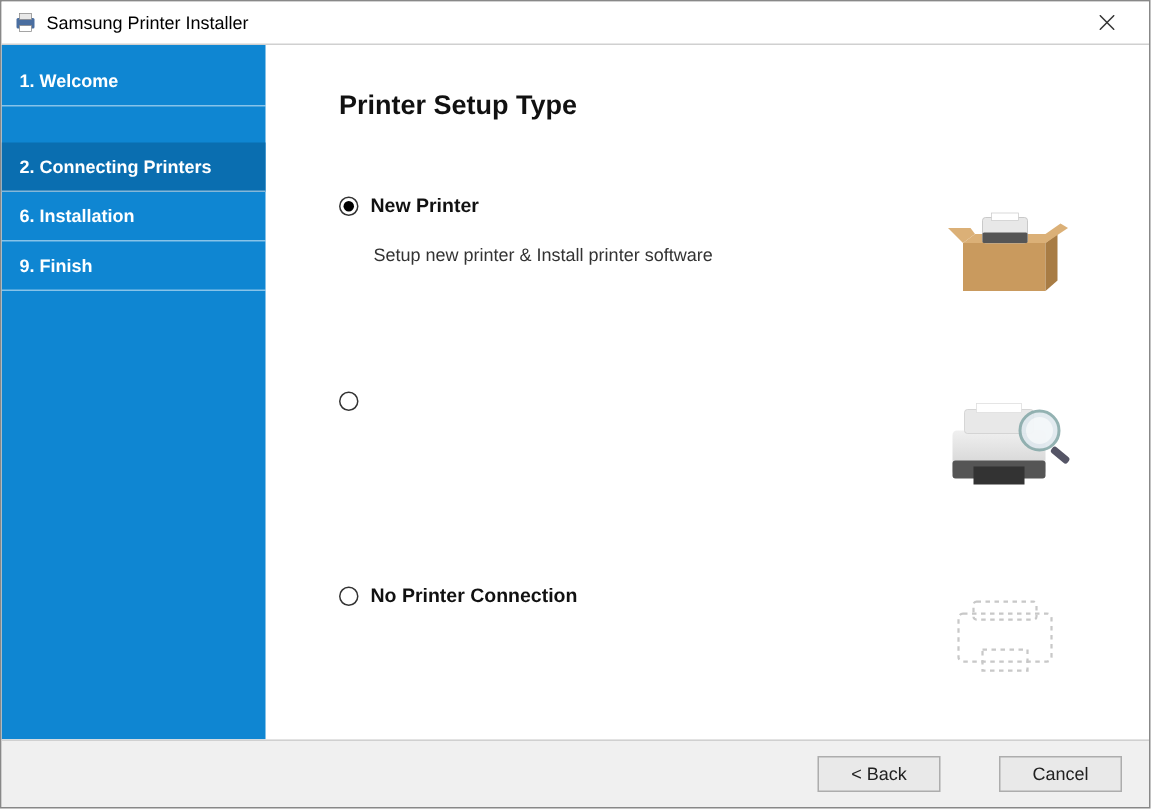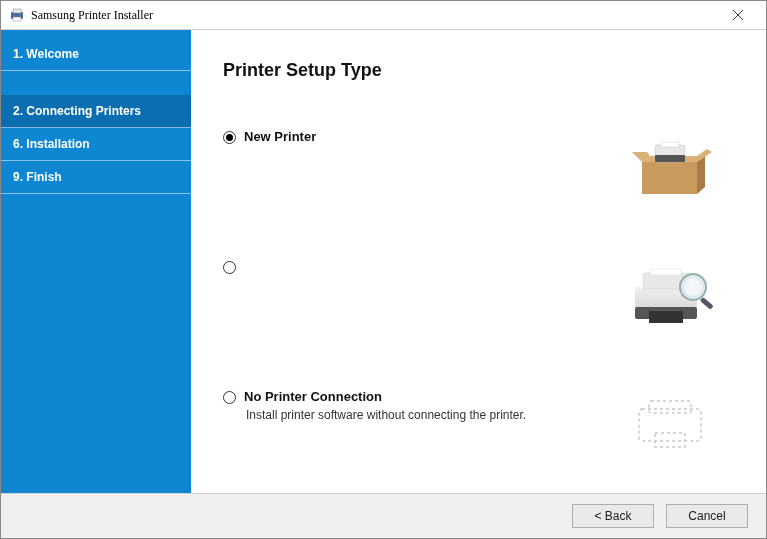--- a/index.html
+++ b/index.html
@@ -23,57 +23,56 @@
   padding: 0 8px;
 }
 .titlebar .app-icon {
   width: 16px;
   height: 16px;
   margin-right: 6px;
 }
 .titlebar .title-text {
   color: #000;
   flex: 1;
-  font-family: Liberation Serif, serif;
 }
 .titlebar .close-btn {
   width: 40px;
   height: 28px;
   display: flex;
   align-items: center;
   justify-content: center;
   font-size: 14px;
   color: #333;
   cursor: pointer;
 }
 .body-area {
   flex: 1;
   display: flex;
   overflow: hidden;
 }
 .sidebar {
-  width: 190px;
+  width: 176px;
   background: #0f86d2;
   padding-top: 8px;
 }
 .sidebar-item {
   color: #fff;
   font-size: 12px;
   font-weight: bold;
   padding: 9px 12px;
   border-bottom: 1px solid rgba(255,255,255,0.5);
   cursor: default;
 }
 .sidebar-item.active {
   background: #0a6eb0;
   margin-top: 24px;
 }
 .main {
   flex: 1;
-  padding: 30px 24px 10px 32px;
+  padding: 30px 24px 10px 49px;
   position: relative;
   overflow: hidden;
 }
 .page-title {
   font-size: 18px;
   font-weight: bold;
   color: #111;
   margin-bottom: 48px;
 }
 .options {
@@ -103,21 +102,21 @@
   background: #fff;
 }
 .radio.selected::after {
   content: "";
   position: absolute;
   top: 2px; left: 2px;
   width: 7px; height: 7px;
   background: #000;
   border-radius: 50%;
 }
-.option-text { display: flex; flex-direction: column; gap: 4px; }
+.option-text { display: flex; flex-direction: column; gap: 19px; }
 .option-title {
   font-weight: bold;
   font-size: 13px;
   color: #111;
 }
 .option-desc {
   font-size: 12px;
   color: #333;
   padding-left: 2px;
 }
@@ -144,20 +143,21 @@
   height: 24px;
   background: #e9e9e9;
   border: 1px solid #adadad;
   font-size: 12px;
   color: #222;
   cursor: pointer;
   display: inline-flex;
   align-items: center;
   justify-content: center;
   padding: 0 12px;
+  margin-left: 27px;
 }
 .btn + .btn.cancel-group { }
 
 svg { display: block; }
 </style>
 </head>
 <body>
 
 <div class="titlebar">
   <span class="app-icon">
@@ -196,20 +196,21 @@
   <div class="main">
     <div class="page-title">Printer Setup Type</div>
 
     <div class="options">
 
       <div class="option-row">
         <div class="option-left">
           <span class="radio selected"></span>
           <div class="option-text">
             <span class="option-title">New Printer</span>
+            <span class="option-desc">Setup new printer &amp; Install printer software</span>
           </div>
         </div>
         <div class="option-image">
           <svg width="90" height="75" viewBox="0 0 90 75">
 
             <rect x="15" y="35" width="55" height="32" fill="#c99a5e"></rect>
             <polygon points="15,35 70,35 78,29 23,29" fill="#dbb077"></polygon>
             <polygon points="70,35 78,29 78,60 70,67" fill="#a87c44"></polygon>
 
             <polygon points="15,35 5,25 20,25 23,29" fill="#dbb077"></polygon>
@@ -246,21 +247,20 @@
             <rect x="78" y="40" width="14" height="5" rx="2" transform="rotate(40 78 40)" fill="#556"></rect>
           </svg>
         </div>
       </div>
 
       <div class="option-row">
         <div class="option-left">
           <span class="radio"></span>
           <div class="option-text">
             <span class="option-title">No Printer Connection</span>
-            <span class="option-desc">Install printer software without connecting the printer.</span>
           </div>
         </div>
         <div class="option-image">
           <svg width="90" height="55" viewBox="0 0 90 55">
             <rect x="12" y="12" width="62" height="32" rx="3" fill="none" stroke="#c8c8c8" stroke-width="1.5" stroke-dasharray="3,3"></rect>
             <rect x="22" y="4" width="42" height="12" rx="2" fill="none" stroke="#c8c8c8" stroke-width="1.5" stroke-dasharray="3,3"></rect>
             <rect x="28" y="36" width="30" height="14" fill="none" stroke="#c8c8c8" stroke-width="1.5" stroke-dasharray="3,3"></rect>
           </svg>
         </div>
       </div>

